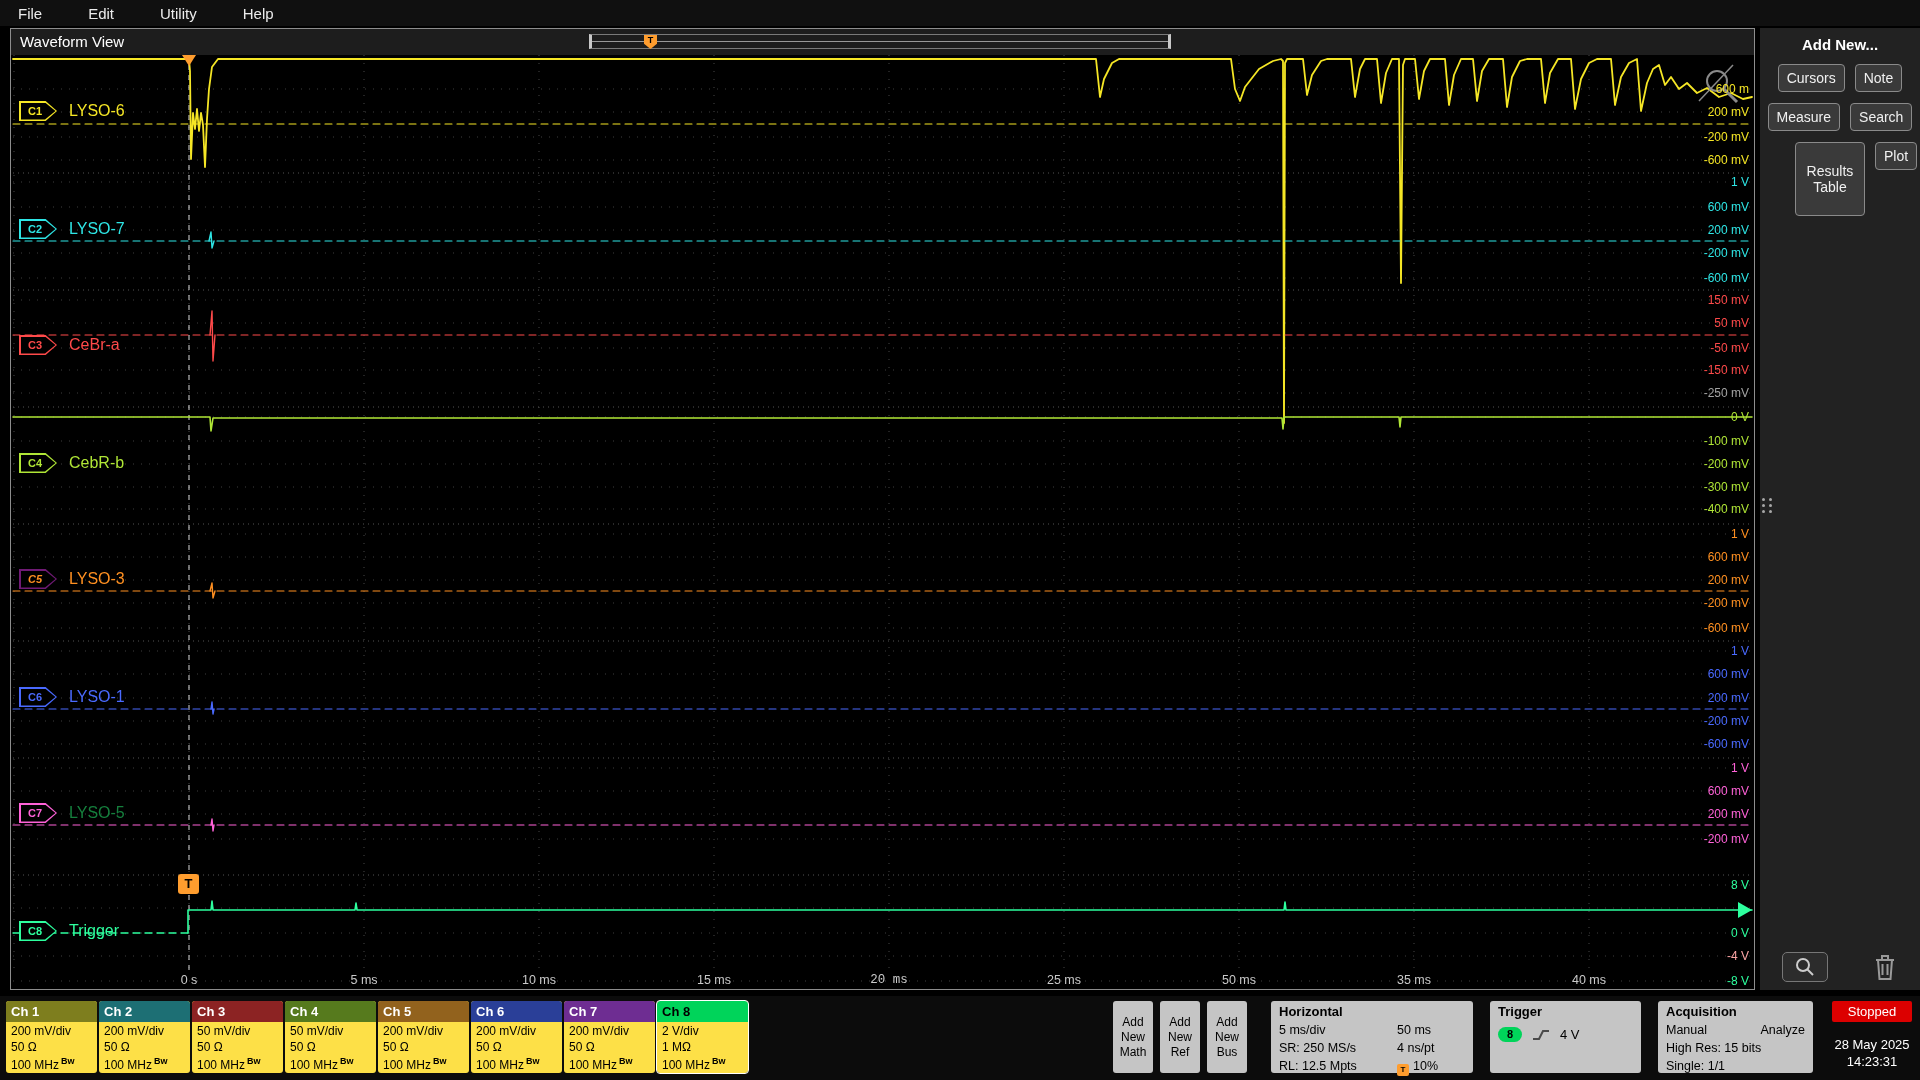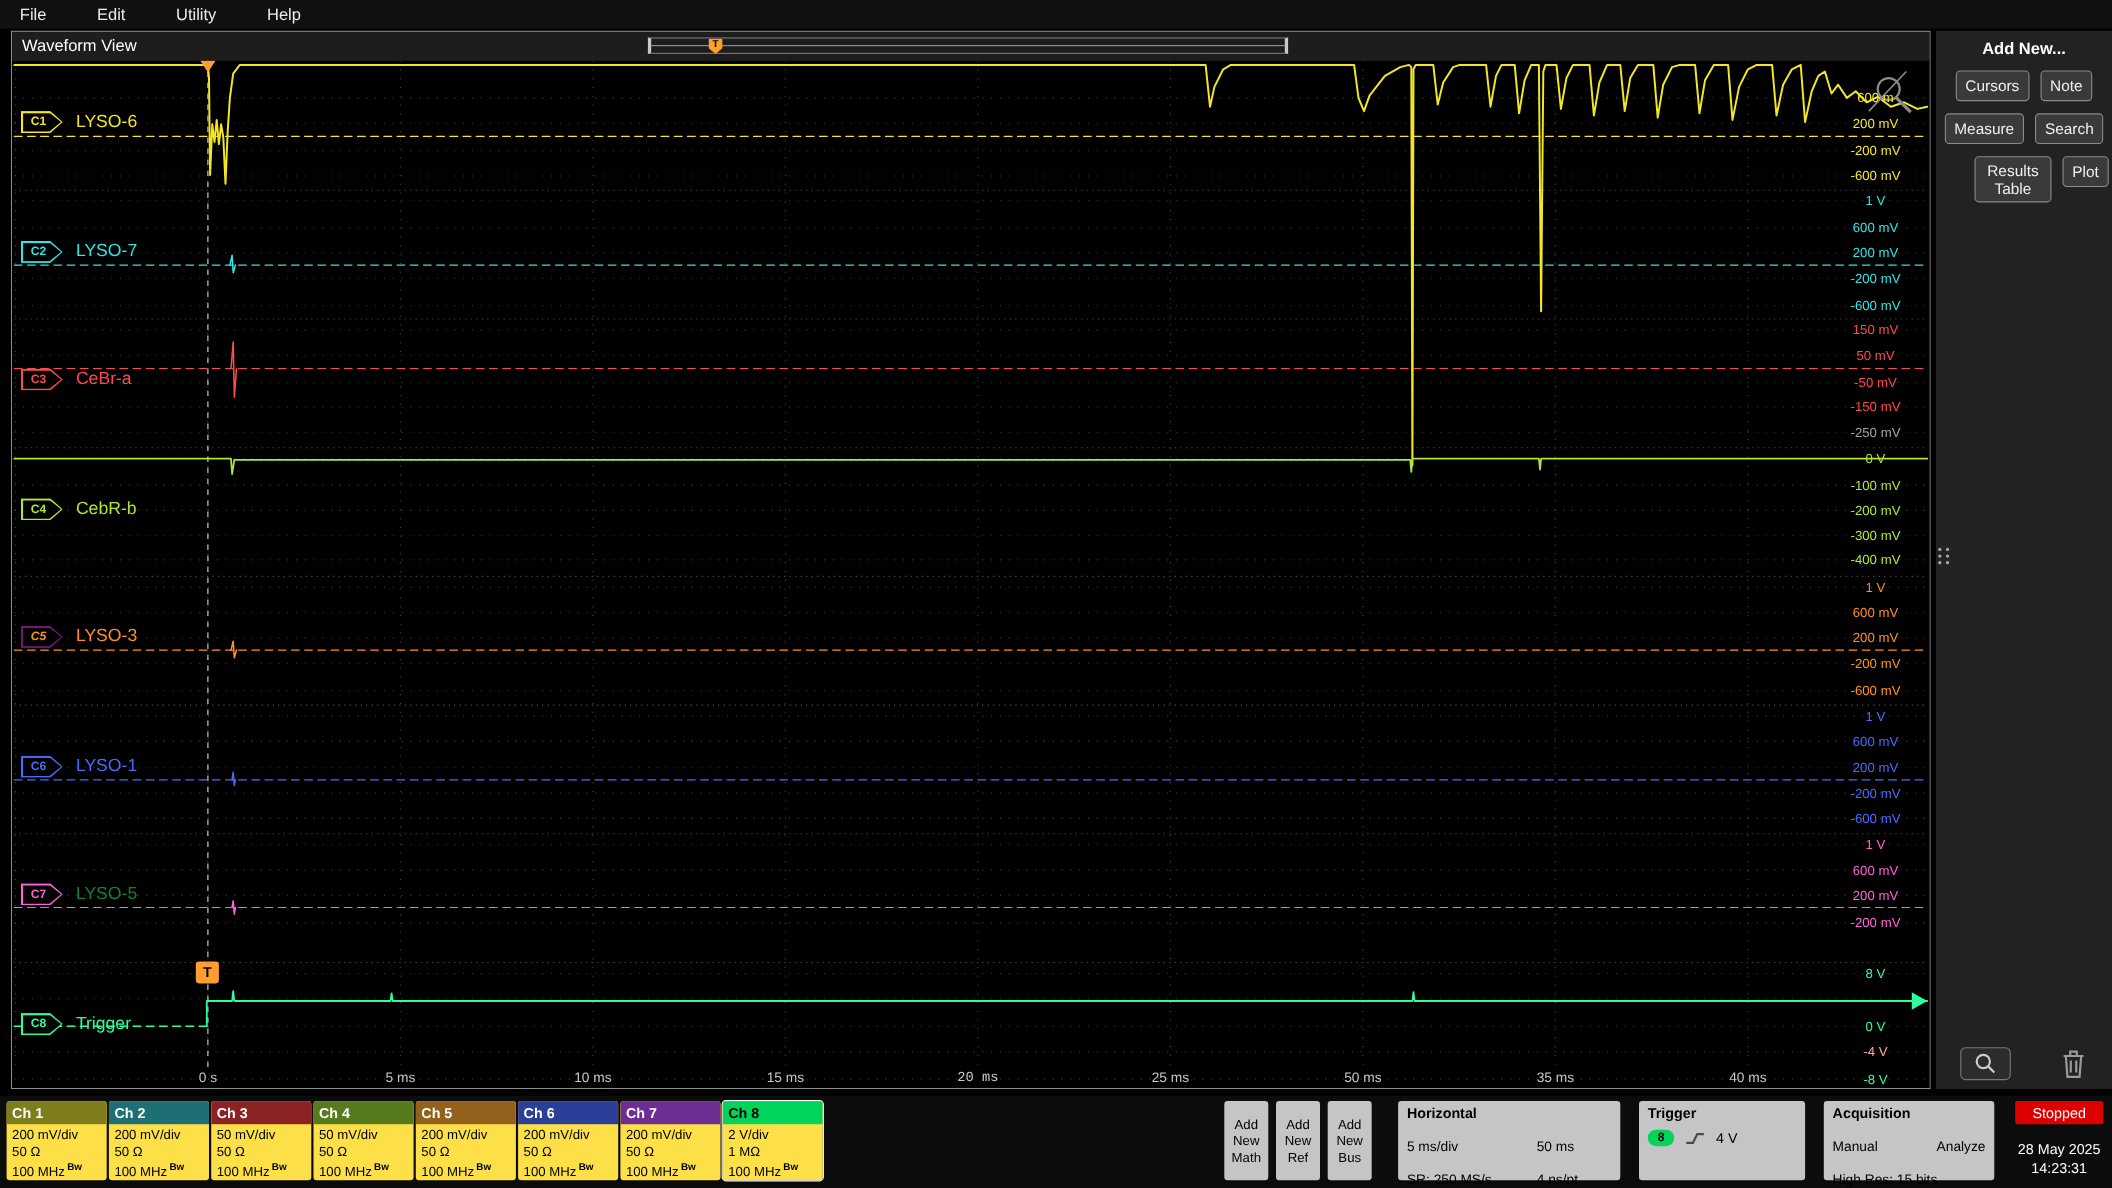--- a/index.html
+++ b/index.html
@@ -20,42 +20,42 @@
           border-top:1px solid #7a7a7a;border-bottom:1px solid #7a7a7a;
           border-left:3px solid #c9c9c9;border-right:3px solid #c9c9c9;}
   .posbar-line{position:absolute;left:0;right:0;top:6px;height:1px;background:#989898;}
   .posbar-t{position:absolute;left:52px;top:0;width:13px;height:14px;background:#ff9d2e;
             color:#000;font-size:9px;font-weight:bold;text-align:center;line-height:11px;
             clip-path:polygon(0 0,100% 0,100% 62%,50% 100%,0 62%);}
 
   .plot{position:absolute;left:0;top:26px;width:1743px;height:934px;background:#000;overflow:hidden;}
   #wave-svg{position:absolute;left:0;top:0;}
 
-  .scale-label{position:absolute;left:1650px;width:88px;text-align:center;
+  .scale-label{position:absolute;left:1650px;width:88px;text-align:right;
                font-size:12px;line-height:16px;white-space:nowrap;}
   .time-label{position:absolute;top:918px;width:60px;text-align:center;
               font-size:12.5px;color:#c9c9c9;}
   .chtag{position:absolute;left:8px;height:22px;display:flex;align-items:center;gap:12px;}
   .tag{position:relative;width:38px;height:20px;
        clip-path:polygon(0 0,70% 0,100% 50%,70% 100%,0 100%);}
   .tag-inner{position:absolute;left:1.5px;top:1.5px;right:1.5px;bottom:1.5px;background:#000;
              clip-path:polygon(0 0,70% 0,100% 50%,70% 100%,0 100%);
              font-size:11px;font-weight:bold;display:flex;align-items:center;justify-content:center;
              padding-right:6px;box-sizing:border-box;}
   .chname{font-size:16px;white-space:nowrap;}
   .tbadge{position:absolute;left:167px;top:819px;width:21px;height:20px;background:#ff9d2e;
           border-radius:3px;color:#000;font-weight:bold;font-size:13px;text-align:center;line-height:20px;}
 
   
   .right-panel{position:absolute;left:1760px;top:28px;width:160px;height:962px;background:#222;}
   .rp-title{font-size:15px;font-weight:bold;color:#fff;text-align:center;margin-top:8px;}
   .rp-row{display:flex;justify-content:center;gap:10px;margin-top:11px;align-items:flex-start;}
   .rp-btn{background:#3a3a3a;border:1px solid #8a8a8a;border-radius:4px;color:#f0f0f0;
           font-size:14px;font-family:inherit;padding:5px 8px;cursor:pointer;}
-  .rp-btn.tall{width:70px;white-space:normal;line-height:1.15;padding:4px 4px;margin-left:32px;}
+  .rp-btn.tall{width:70px;white-space:normal;line-height:1.15;padding:20px 4px;margin-left:32px;}
   .splitter{position:absolute;left:2px;top:470px;display:grid;grid-template-columns:4px 4px;gap:3px;}
   .splitter i{width:3px;height:3px;border-radius:50%;background:#a8a8a8;}
   .rp-bottom{position:absolute;bottom:8px;left:22px;display:flex;gap:44px;align-items:center;}
   .zoom-btn{width:46px;height:30px;background:#2c2c2c;border:1px solid #777;border-radius:5px;
             display:flex;align-items:center;justify-content:center;cursor:pointer;}
 
   
   .bottom{position:absolute;left:0;top:996px;width:1920px;height:84px;background:#0c0c0c;
           display:flex;align-items:flex-start;padding:5px 4px 0 6px;box-sizing:border-box;gap:2px;}
   .badge{width:91px;height:72px;border-radius:3px;overflow:hidden;background:#fde047;flex:none;cursor:pointer;}
@@ -63,21 +63,21 @@
   .badge-head{height:21px;font-size:13px;font-weight:bold;color:#fff;line-height:21px;padding-left:5px;}
   .badge-body{font-size:12px;color:#000;line-height:1.32;padding:2px 0 0 5px;}
   .bw{font-size:9px;vertical-align:super;margin-left:2px;font-weight:bold;}
   .grp-add{margin-left:auto;display:flex;gap:7px;}
   .add-btn{width:40px;height:72px;background:#c5c5c5;color:#000;border:none;border-radius:3px;
            font-family:inherit;font-size:12px;line-height:1.25;text-align:center;padding:4px 2px;
            white-space:normal;word-break:keep-all;cursor:pointer;}
   .panel{height:72px;background:#c5c5c5;border-radius:3px;color:#000;box-sizing:border-box;
          padding:3px 8px;font-size:12.5px;cursor:pointer;}
   .panel-title{font-size:13px;font-weight:bold;}
-  .prow{display:flex;margin-top:16px;}
+  .prow{display:flex;margin-top:4px;}
   .prow .c1{width:118px;}
   .panel-horizontal{width:202px;margin-left:22px;}
   .panel-trigger{width:151px;margin-left:15px;}
   .panel-acq{width:155px;margin-left:15px;}
   .trig-row{display:flex;align-items:center;gap:9px;margin-top:8px;}
   .src-badge{background:#00d45a;color:#000;font-size:11px;font-weight:bold;width:24px;height:15px;
              border-radius:8px;text-align:center;line-height:15px;}
   .tflag{display:inline-block;width:12px;height:12px;background:#ff9d2e;color:#000;font-size:8px;
          font-weight:bold;text-align:center;line-height:12px;font-style:normal;margin-right:4px;
          border-radius:2px;vertical-align:-2px;}

